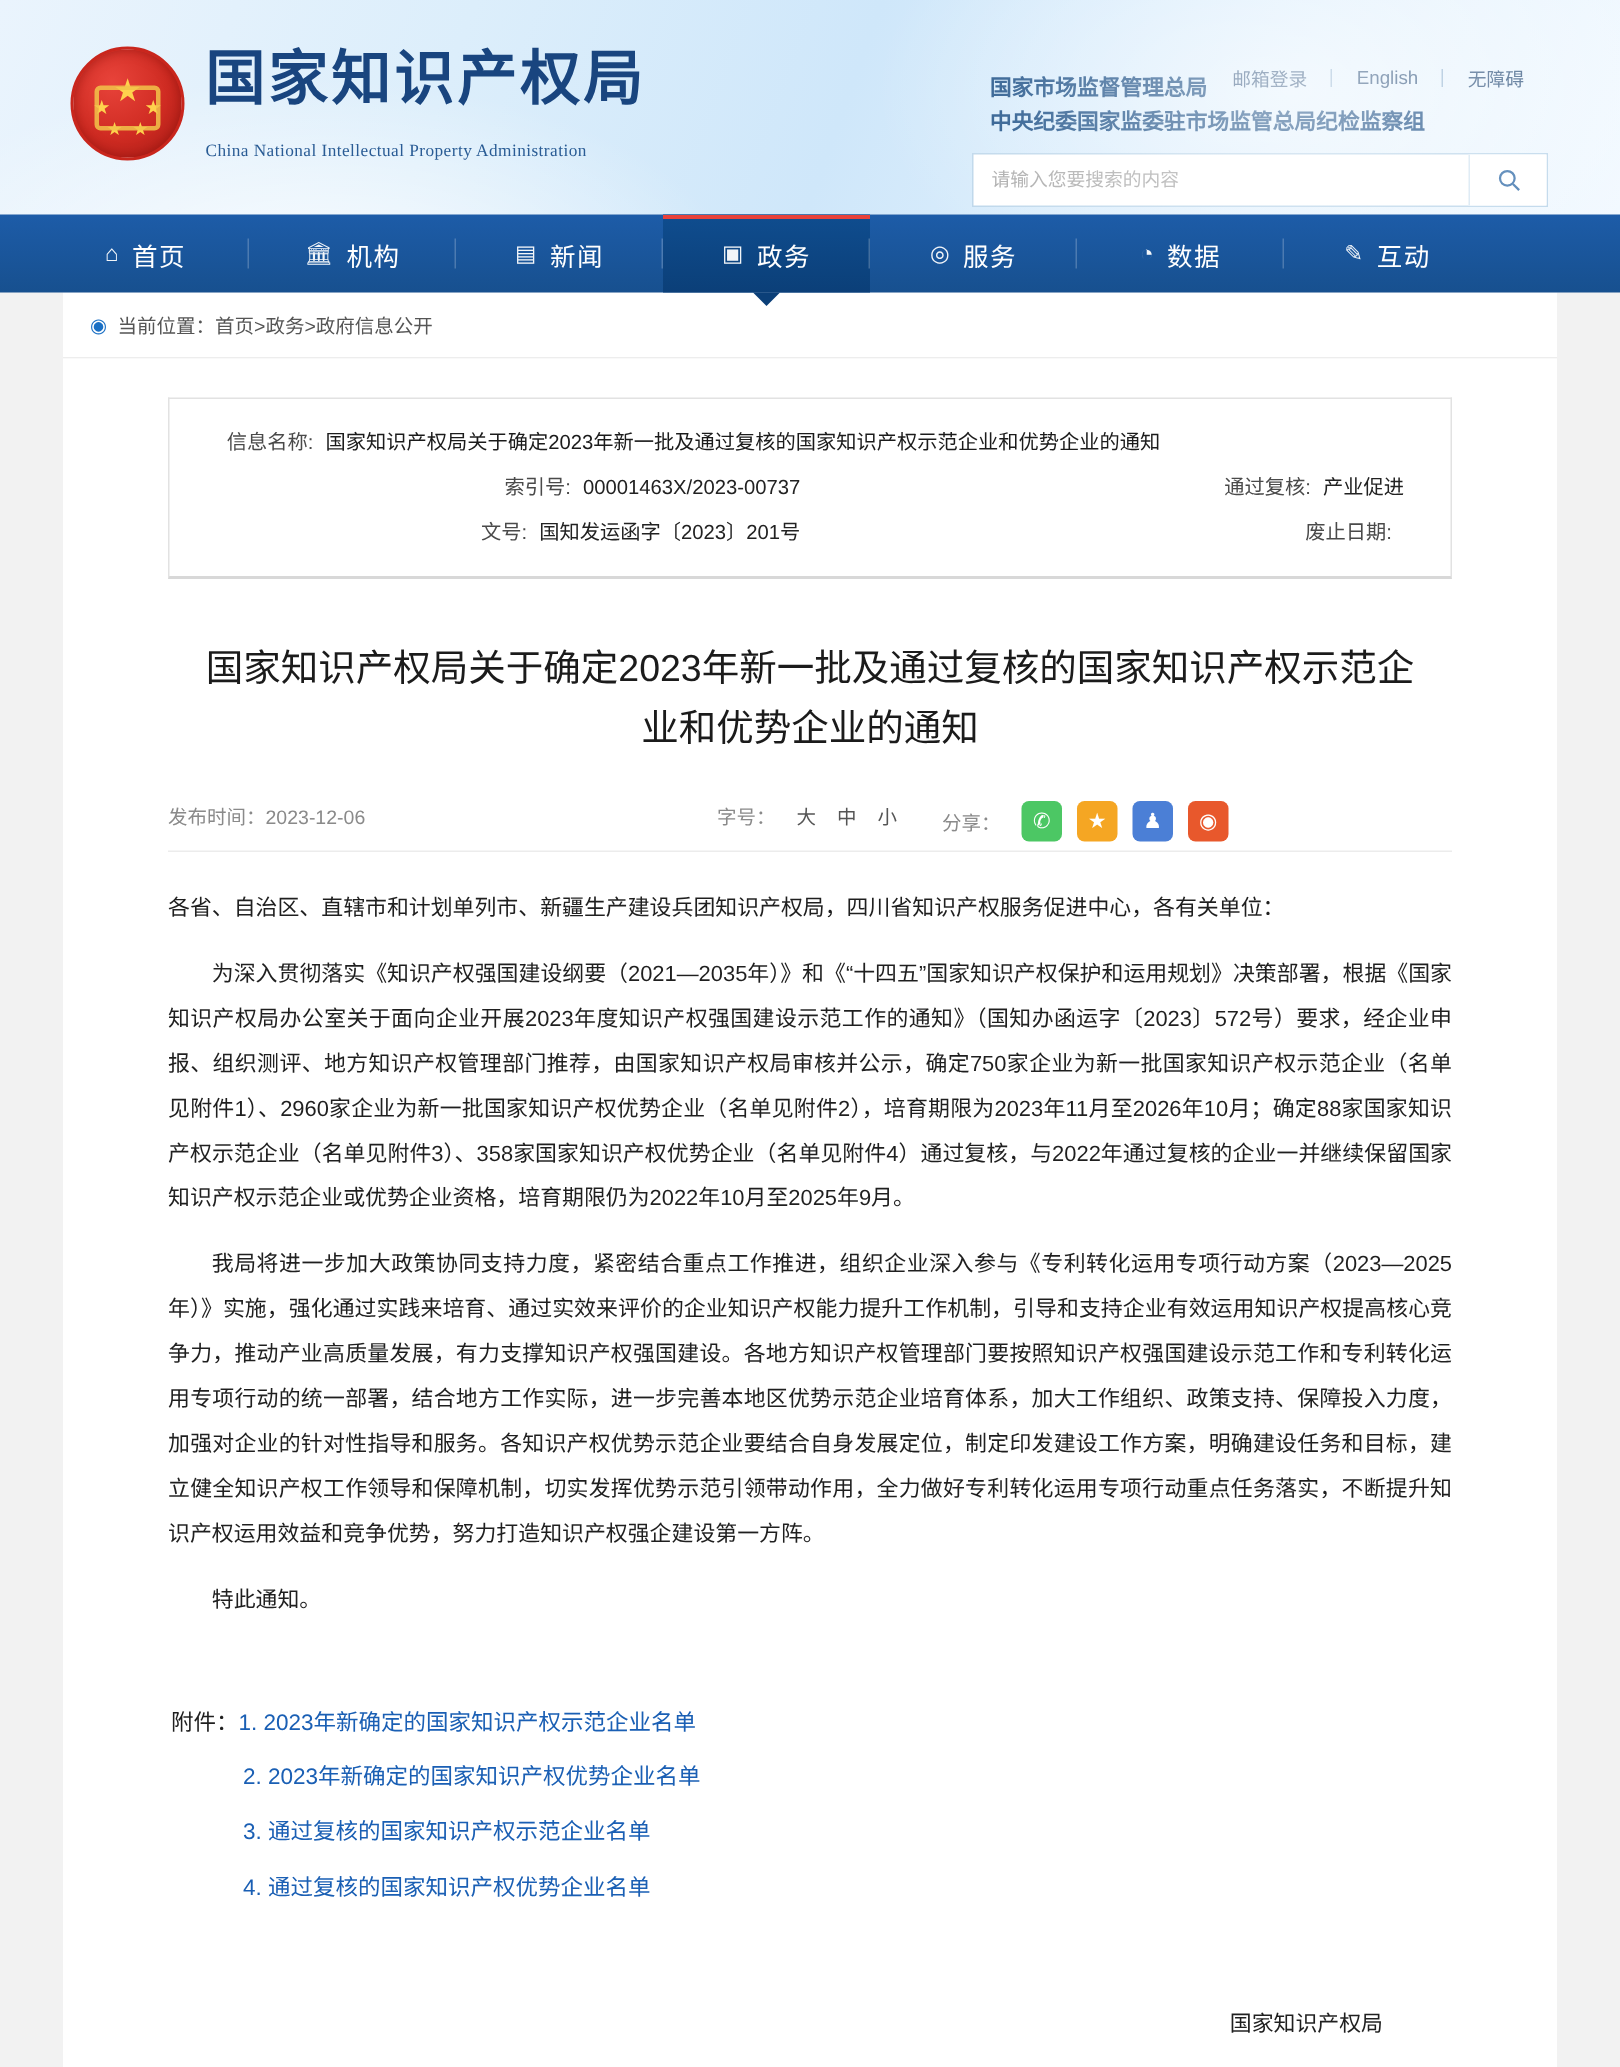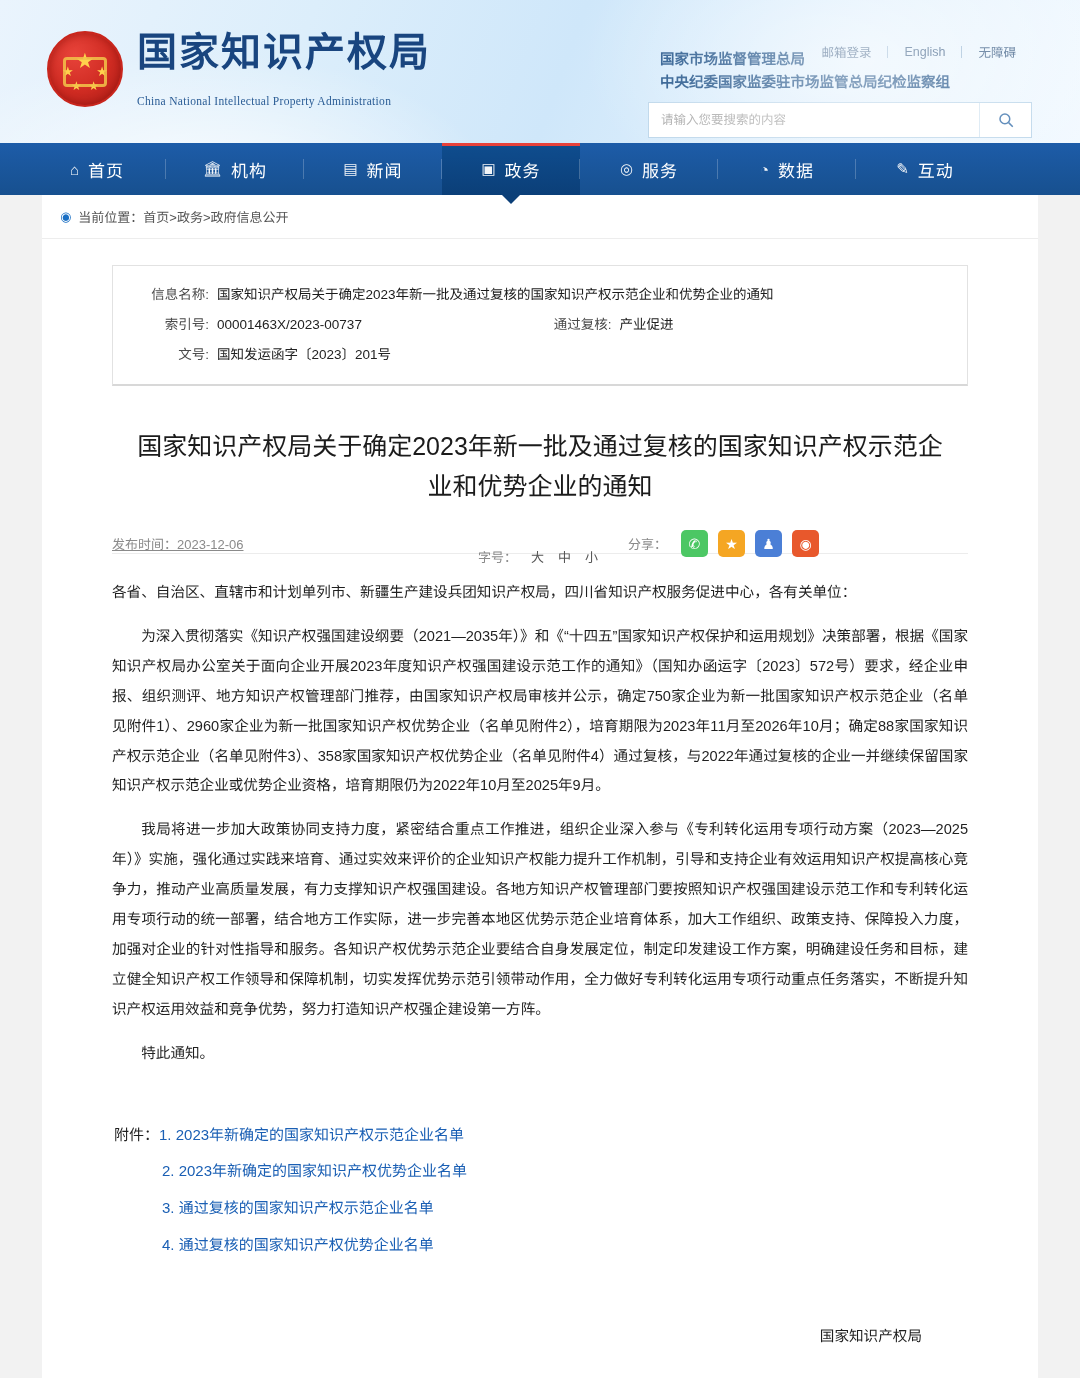--- a/index.html
+++ b/index.html
@@ -235,21 +235,21 @@
     padding: 14px 31px 14px 18px;
     font-size: 13.5px;
     color: #3a3a3a;
     background: #fff;
   }
   .meta-row {
     display: flex;
     line-height: 30px;
   }
   .meta-cell { display: flex; }
-  .meta-cell.half { width: 50%; }
+  .meta-cell.half { width: 50%; justify-content: flex-end; }
   .meta-cell.full { width: 100%; }
   .meta-label {
     color: #4a4a4a;
     text-align: right;
     width: 78px;
     flex: 0 0 78px;
     white-space: nowrap;
   }
   .meta-value {
     color: #222;
@@ -265,36 +265,35 @@
     font-weight: 500;
     margin: 40px auto 28px auto;
     width: 820px;
     font-family: "Liberation Sans", sans-serif;
   }
 
   .sub-bar {
     width: 856px;
     margin: 0 auto;
     display: flex;
-    align-items: center;
+    align-items: flex-start;
     font-size: 13px;
     color: #8a8a8a;
+    padding-bottom: 14px;
     border-bottom: 1px solid #ececec;
     position: relative;
-    text-decoration: underline;
   }
   .pub-time { flex: 0 0 auto; }
   .fontsize-group {
     position: absolute;
     left: 366px;
     display: flex;
     align-items: center;
     gap: 14px;
     color: #666;
-    margin-top: 26px;
   }
   .fontsize-group .fs-label { color: #8a8a8a; }
   .fs-opt { cursor: pointer; color: #555; }
   .share-group {
     position: absolute;
     left: 516px;
     display: flex;
     align-items: center;
     gap: 10px;
   }
@@ -451,20 +450,24 @@
           <span class="meta-value">产业促进</span>
         </div>
       </div>
       <div class="meta-row">
       </div>
       <div class="meta-row">
         <div class="meta-cell half">
           <span class="meta-label">文号:</span>
           <span class="meta-value">国知发运函字〔2023〕201号</span>
         </div>
+        <div class="meta-cell half">
+          <span class="meta-label">废止日期:</span>
+          <span class="meta-value"></span>
+        </div>
       </div>
     </div>
 
     <div class="doc-title">国家知识产权局关于确定2023年新一批及通过复核的国家知识产权示范企业和优势企业的通知</div>
 
     <div class="sub-bar">
       <span class="pub-time">发布时间：2023-12-06</span>
 
       <span class="fontsize-group">
         <span class="fs-label">字号：</span>

